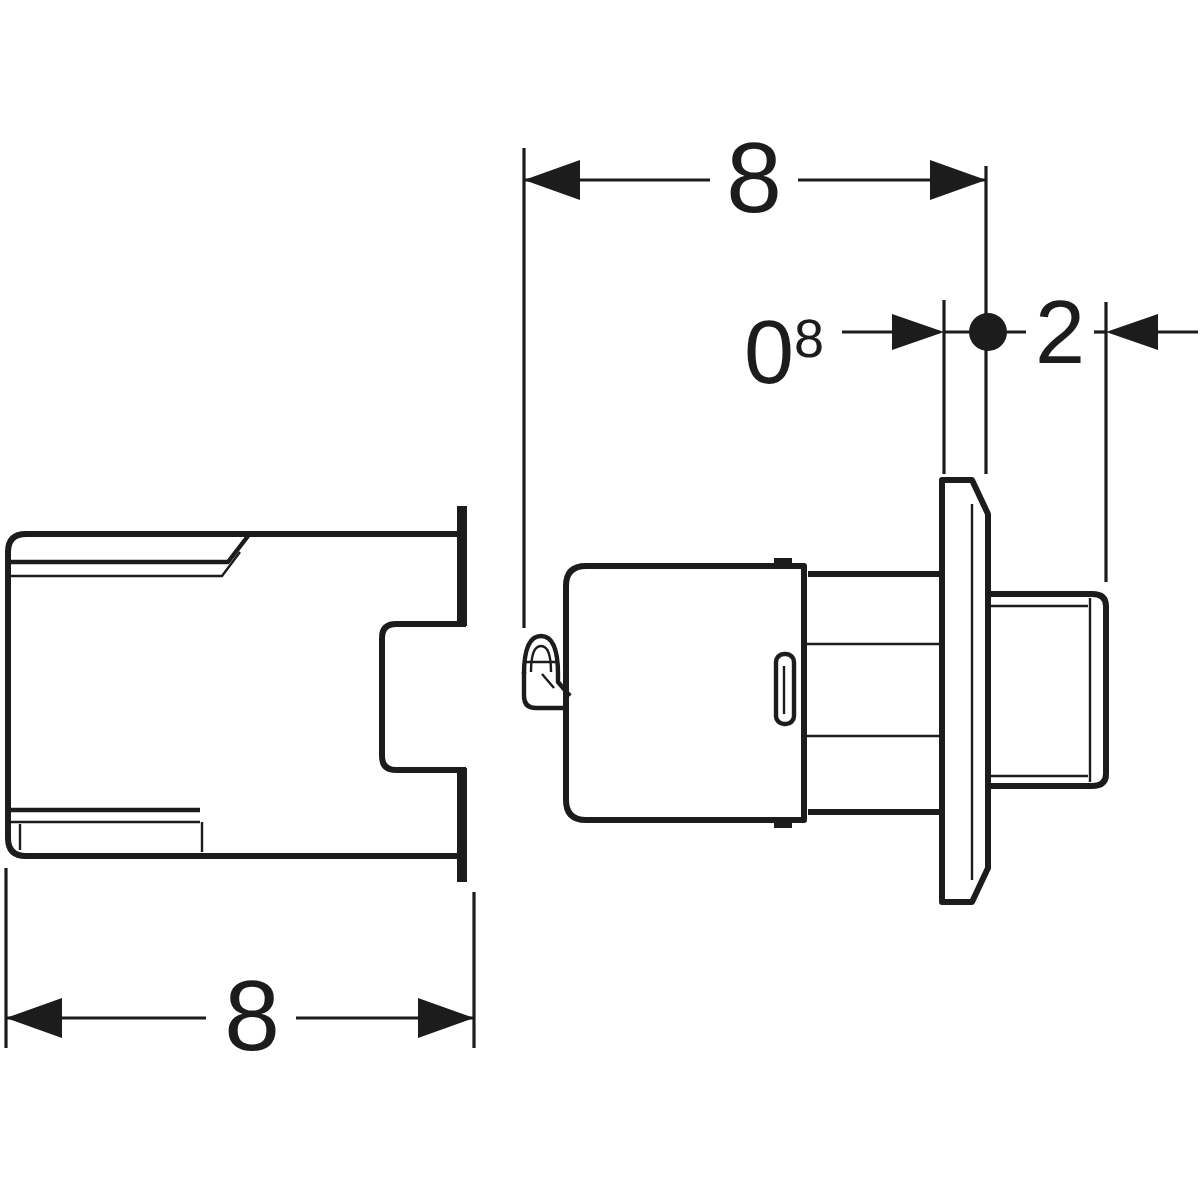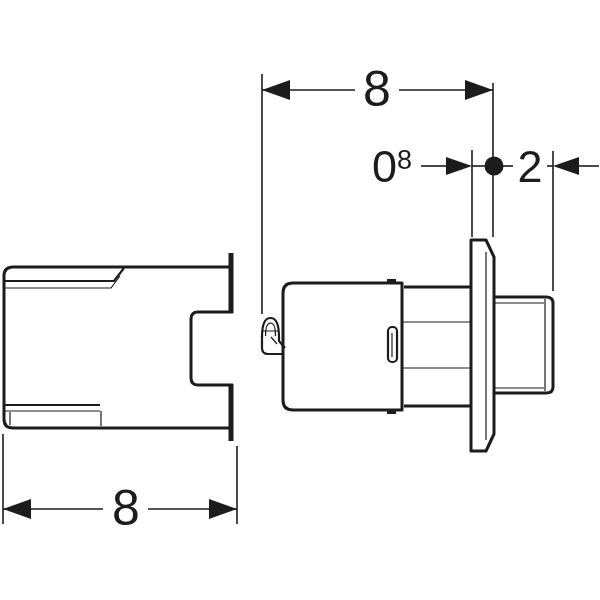--- a/index.html
+++ b/index.html
@@ -112,18 +112,18 @@
       <line class="ext" x1="237" y1="446" x2="237" y2="524"></line>
       <line class="dim" x1="3" y1="509" x2="103" y2="509"></line>
       <line class="dim" x1="148" y1="509" x2="237" y2="509"></line>
       <polygon class="solid" points="3,509 31,499 31,519"></polygon>
       <polygon class="solid" points="237,509 209,499 209,519"></polygon>
     </g>
   </svg>
 
   <div class="lbl f50" style="left:377px;top:89px;">8</div>
 
-  <div class="lbl f45" style="left:392px;top:166px;"><span>0</span><span class="supdigit">8</span></div>
+  <div class="lbl f45" style="left:392px;top:176px;"><span>0</span><span class="supdigit">8</span></div>
 
   <div class="lbl f45" style="left:530px;top:166px;">2</div>
 
   <div class="lbl f50" style="left:126px;top:508px;">8</div>
 </div>
 
 </body></html>

